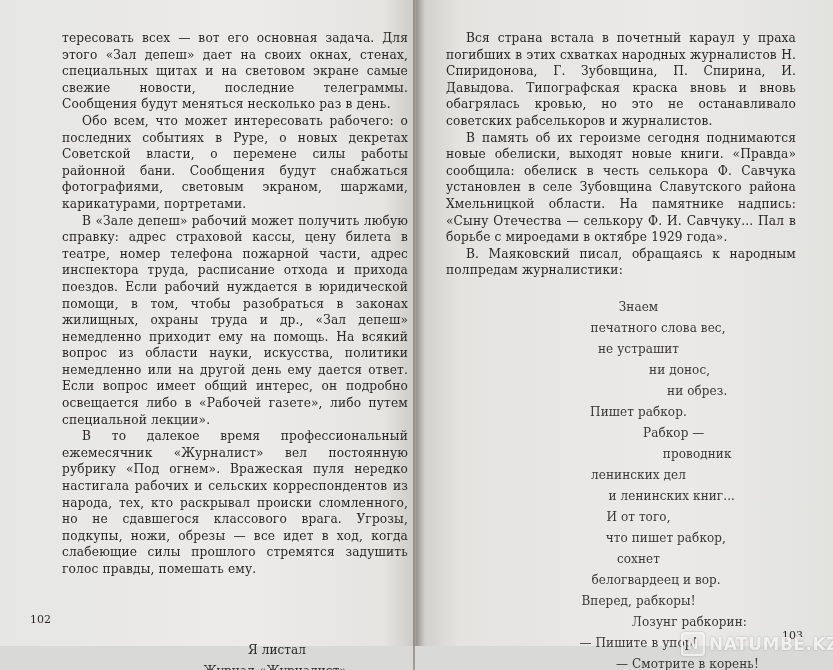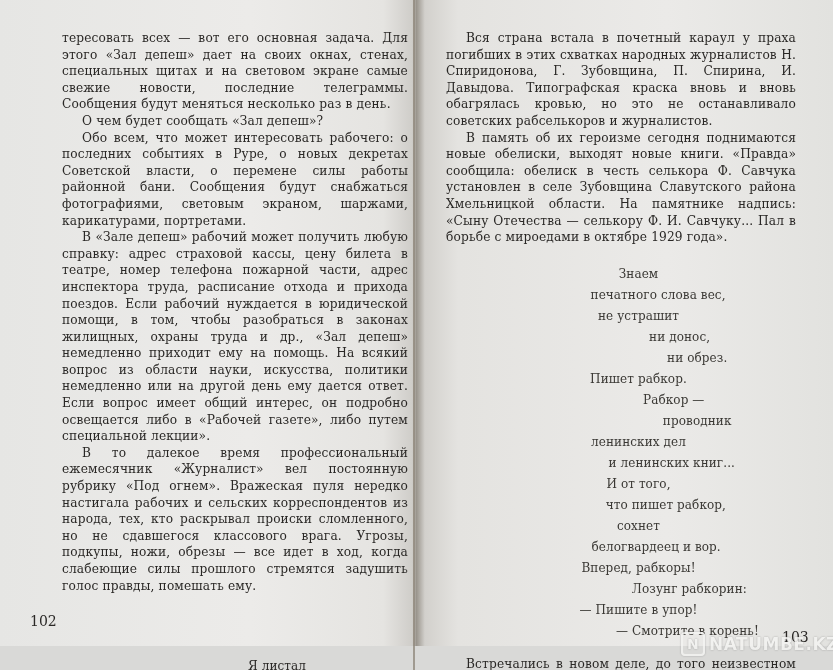--- a/index.html
+++ b/index.html
@@ -32,21 +32,21 @@
   .right .textblock { left:30px; top:30px; width:350px; }
   .textblock p { margin:0; text-indent:20px; }
   .textblock p.noindent { text-indent:0; }
   .poem {
     font-size:12px; line-height:21px; letter-spacing:.1px;
     text-align:center; white-space:pre;
   }
   .left .poem { margin:20px 0 0 84px; }
   .right .poem { margin:18px 0 14px 35px; color:#3a3834; }
   .pagenum {
-    position:absolute; font-size:14px; color:#2a2826;
+    position:absolute; font-size:11px; color:#2a2826;
   }
   .left .pagenum { left:30px; top:613px; }
   .right .pagenum { left:341px; top:629px;margin-left:25px; }
   .watermark {
     position:absolute; left:681px; top:630px; height:28px;
     display:flex; align-items:center; gap:4px;
     color:#f4f4f2; opacity:.85;
     font-family:"DejaVu Sans", sans-serif; font-weight:bold; font-size:17px;
     letter-spacing:.5px;
     text-shadow:0 0 2px rgba(90,90,90,.55);
@@ -59,21 +59,20 @@
 </style>
 </head>
 <body>
 
 <div class="spread">
   <div class="spine"></div>
 
   <div class="page left">
     <div class="textblock">
       <p class="noindent">тересовать всех — вот его основная задача. Для этого «Зал депеш» дает на своих окнах, стенах, специальных щитах и на световом экране самые свежие новости, последние телеграммы. Сообщения будут меняться несколько раз в день.</p>
-      <p>О чем будет сообщать «Зал депеш»?</p>
       <p>Обо всем, что может интересовать рабочего: о последних событиях в Руре, о новых декретах Советской власти, о перемене силы работы районной бани. Сообщения будут снабжаться фотографиями, световым экраном, шаржами, карикатурами, портретами.</p>
       <p>В «Зале депеш» рабочий может получить любую справку: адрес страховой кассы, цену билета в театре, номер телефона пожарной части, адрес инспектора труда, расписание отхода и прихода поездов. Если рабочий нуждается в юридической помощи, в том, чтобы разобраться в законах жилищных, охраны труда и др., «Зал депеш» немедленно приходит ему на помощь. На всякий вопрос из области науки, искусства, политики немедленно или на другой день ему дается ответ. Если вопрос имеет общий интерес, он подробно освещается либо в «Рабочей газете», либо путем специальной лекции».</p>
       <p>В то далекое время профессиональный ежемесячник «Журналист» вел постоянную рубрику «Под огнем». Вражеская пуля нередко настигала рабочих и сельских корреспондентов из народа, тех, кто раскрывал происки сломленного, но не сдавшегося классового врага. Угрозы, подкупы, ножи, обрезы — все идет в ход, когда слабеющие силы прошлого стремятся задушить голос правды, помешать ему.</p>
       <div class="poem">
         <div>Я листал
 Журнал «Журналист».
 Я прочитал
 Этот черный лист.
 Перед глазами стоит с тех пор
 Мелких строчек немой укор:
@@ -85,20 +84,21 @@
         
       </div>
     </div>
     <div class="pagenum">102</div>
   </div>
 
   <div class="page right">
     <div class="textblock">
       <p>Вся страна встала в почетный караул у праха погибших в этих схватках народных журналистов Н. Спиридонова, Г. Зубовщина, П. Спирина, И. Давыдова. Типографская краска вновь и вновь обагрялась кровью, но это не останавливало советских рабселькоров и журналистов.</p>
       <p>В память об их героизме сегодня поднимаются новые обелиски, выходят новые книги. «Правда» сообщила: обелиск в честь селькора Ф. Савчука установлен в селе Зубовщина Славутского района Хмельницкой области. На памятнике надпись: «Сыну Отечества — селькору Ф. И. Савчуку... Пал в борьбе с мироедами в октябре 1929 года».</p>
+      <p>В. Маяковский писал, обращаясь к народным полпредам журналистики:</p>
       <div class="poem">Знаем
           печатного слова вес,
 не устрашит
                      ни донос,
                               ни обрез.
 Пишет рабкор.
                   Рабкор —
                               проводник
 ленинских дел
                  и ленинских книг...

